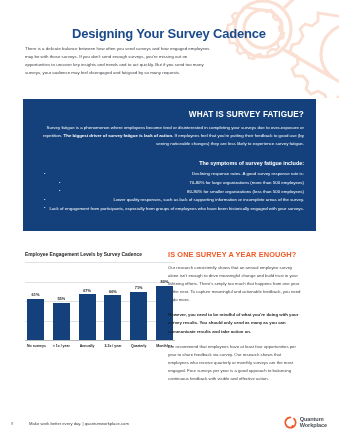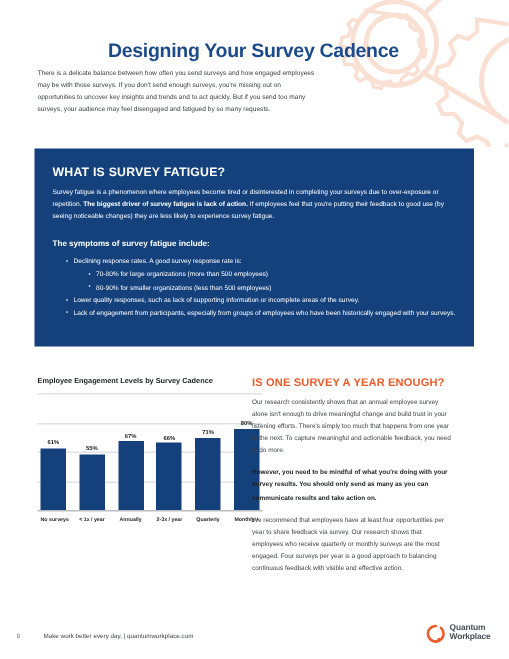--- a/index.html
+++ b/index.html
@@ -61,20 +61,21 @@
     position: absolute;
     left: 23px;
     top: 99px;
     width: 293px;
     height: 132px;
     background: #14417c;
     z-index: 2;
   }
   .blue-box-inner {
     padding: 11px 12px 0 12px;
+    text-align: right;
   }
   .bb-heading {
     font-size: 8.2px;
     font-weight: bold;
     color: #ffffff;
     letter-spacing: 0.15px;
     margin-bottom: 5px;
   }
   .bb-body {
     font-size: 4.4px;

